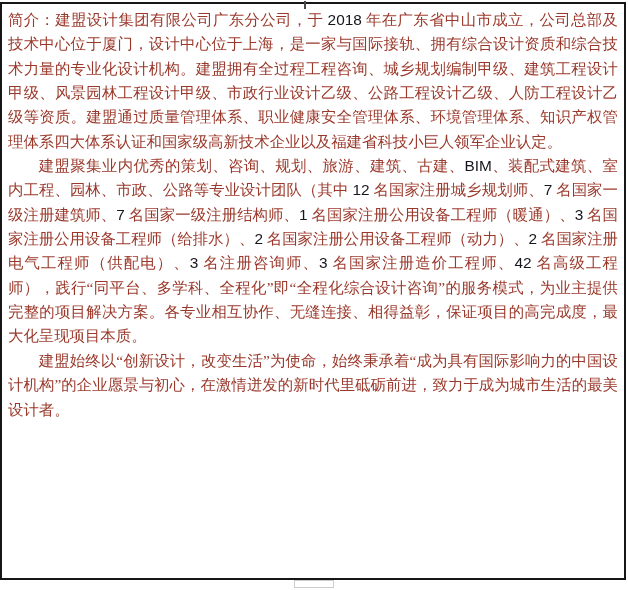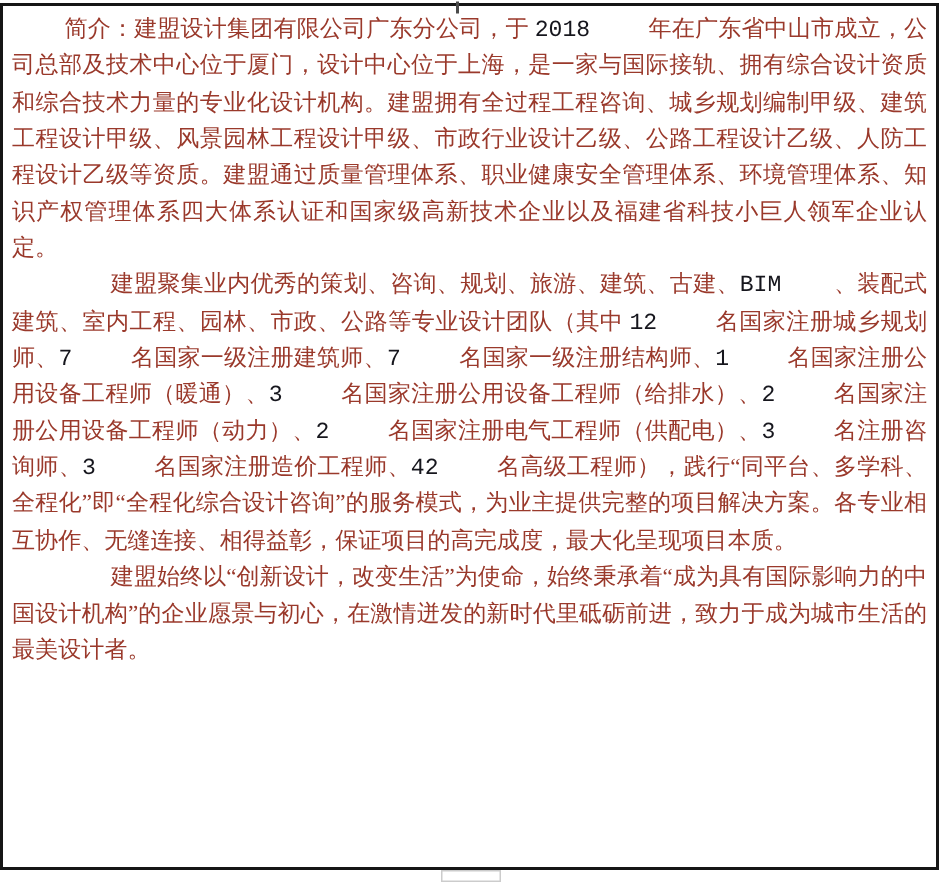--- a/index.html
+++ b/index.html
@@ -34,25 +34,24 @@
     text-align: justify;
     color: var(--text-cjk, #9a392b);
     font-family: "Liberation Serif", serif;
     word-break: break-all;
   }
   .para.indent {
     text-indent: 2em;
   }
   .run-cjk {
     color: var(--text-cjk, #9a392b);
-    margin-left: 35px;
   }
   .run-latin {
     color: var(--text-latin, #16161d);
-    font-family: Liberation Mono, monospace;
+    font-family: Liberation Sans, sans-serif;
     margin-top: 20px;
   }
   
   .top-tick {
     position: absolute;
     left: 304px;
     top: 1px;
     width: 2px;
     height: 8px;
     background: var(--tick-gray, #4a4a4a);

